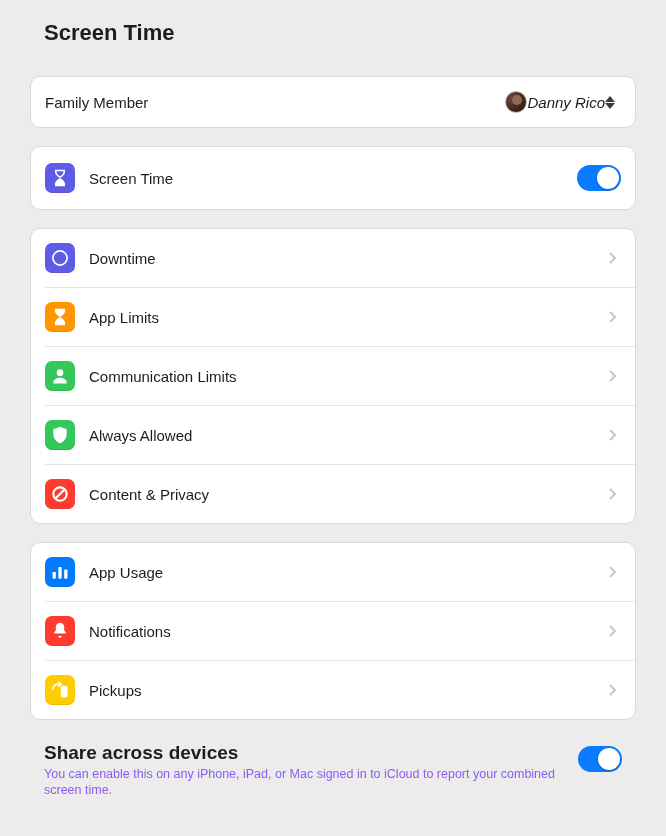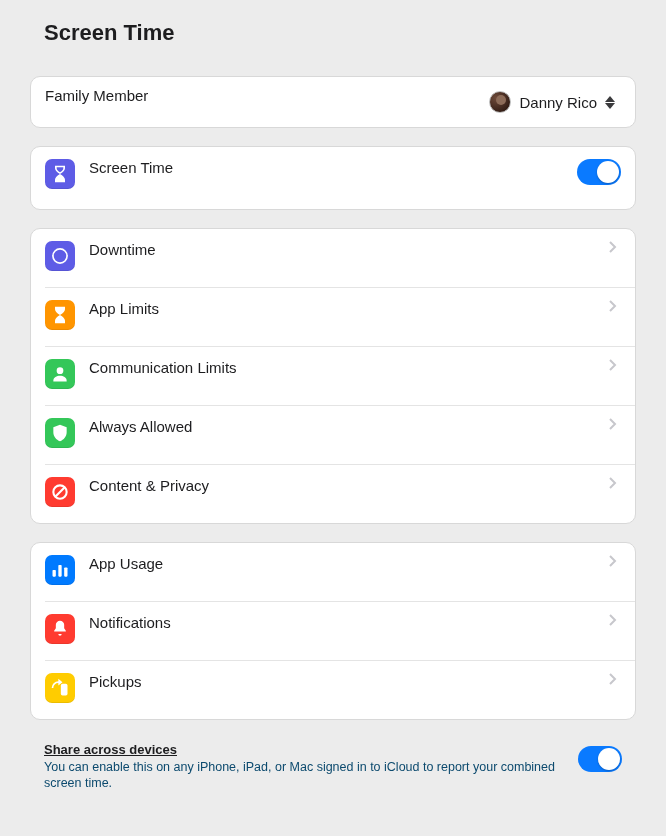--- a/index.html
+++ b/index.html
@@ -22,20 +22,21 @@
   }
   .card {
     background: #fff;
     border: 1px solid #d8d8d8;
     border-radius: 10px;
     margin-bottom: 18px;
     overflow: hidden;
   }
   .row {
     display: flex;
+    align-items: center;
     padding: 12px 14px;
     min-height: 56px;
     position: relative;
   }
   .row-sep {
     border-top: 1px solid #e4e4e4;
     margin-left: 14px;
   }
   .row-label {
     font-size: 15px;
@@ -70,22 +71,22 @@
     position: absolute;
     top: 2px; right: 2px;
     width: 22px; height: 22px;
     background: #fff;
     border-radius: 50%;
     box-shadow: 0 1px 2px rgba(0,0,0,0.25);
   }
   .dropdown {
     display: flex;
     align-items: center;
-    gap: 8px;
     padding: 2px 4px;
+    font-style: italic;
   }
   .avatar {
     width: 22px; height: 22px;
     border-radius: 50%;
     background: radial-gradient(circle at 30% 30%, #6e4a3a, #2f1a12 80%);
     border: 1px solid #bcbcbc;
     position: relative;
     overflow: hidden;
   }
   .avatar::after{
@@ -108,28 +109,27 @@
   .footer {
     padding: 4px 14px 10px 14px;
   }
   .footer-row {
     display: flex;
     align-items: flex-start;
     gap: 16px;
   }
   .footer-text { flex: 1; }
   .footer-title {
-    font-size: 13px;
+    font-size: 19px;
     font-weight: 600;
     margin-bottom: 2px;
-    text-decoration: underline;
   }
   .footer-desc {
     font-size: 12.5px;
-    color: #0c4a6e;
+    color: #8b5cf6;
     line-height: 1.3;
   }
   .row-nav { min-height: 58px; padding-right: 18px;}
   .fam-row { min-height: 50px; padding-top:10px; padding-bottom:10px;}
   .st-row { min-height: 62px; }
 </style>
 </head>
 <body>
 
 <div class="pane">

